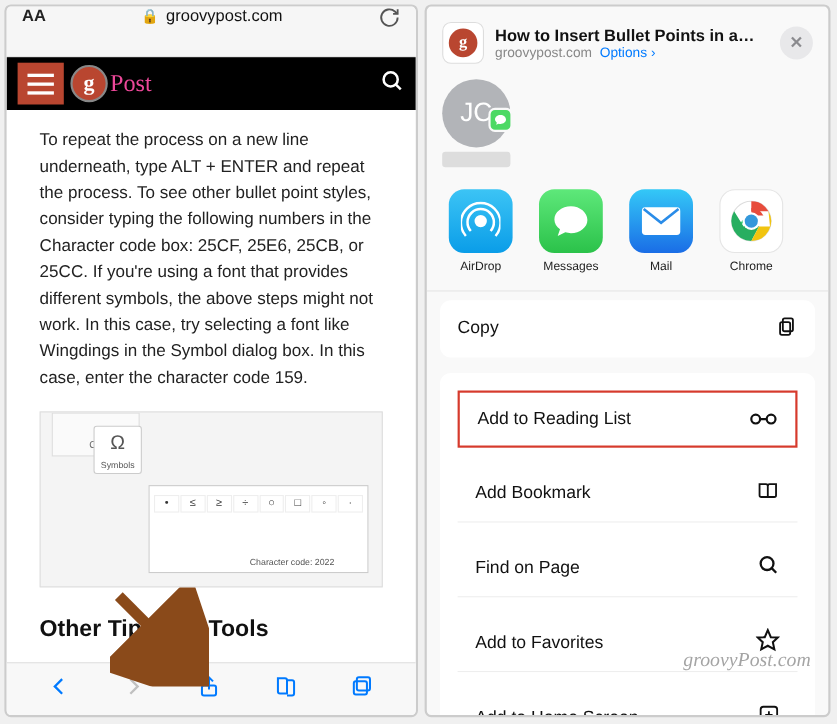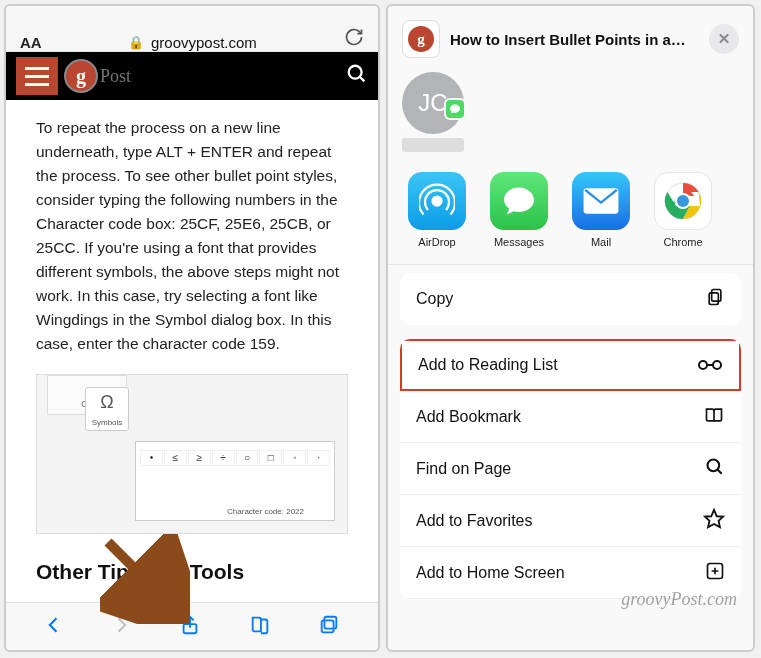--- a/index.html
+++ b/index.html
@@ -3,32 +3,32 @@
 <meta charset="utf-8">
 <style>
 * { margin: 0; padding: 0; box-sizing: border-box; }
 body { font-family: -apple-system, Helvetica, Arial, sans-serif; background: #f0f0f0; width: 761px; height: 658px; overflow: hidden; position: relative; }
 .container { display: flex; gap: 6px; padding: 4px; }
 .pane { background: #fff; border: 2px solid #ccc; border-radius: 6px; height: 648px; position: relative; overflow: hidden; }
 .left { width: 376px; display: flex; flex-direction: column; }
 .right { width: 369px; background: #f9f9f9; display: flex; flex-direction: column; }
 
 
-.url-bar { height: 46px; background: #f6f6f6; display: flex; align-items: flex-end; padding: 0 14px; gap: 8px; border-bottom: 1px solid #e5e5e5; }
+.url-bar { height: 46px; background: #f6f6f6; display: flex; align-items: flex-start; padding: 0 14px; gap: 8px; border-bottom: 1px solid #e5e5e5; }
 .aa { font-weight: 600; font-size: 15px; color: #222; }
 .url-center { flex: 1; display: flex; align-items: center; justify-content: center; gap: 6px; color: #111; font-size: 15px; }
 .lock { font-size: 13px; }
 .refresh { color: #555; }
 
 .site-header { height: 48px; background: #000; display: flex; align-items: center; padding: 0 10px; justify-content: space-between; }
 .burger { width: 42px; height: 38px; background: #b94630; display: flex; flex-direction: column; justify-content: center; align-items: center; gap: 5px; }
 .burger span { width: 24px; height: 3px; background: #fff; }
 .logo { display: flex; align-items: center; gap: 2px; margin-left: 6px; }
 .logo-g { width: 34px; height: 34px; border-radius: 50%; background: #b94630; color: #fff; display: flex; align-items: center; justify-content: center; font-size: 20px; font-weight: bold; font-family: serif; border: 2px solid #888; }
-.logo-text { color: #737373; font-size: 18px; font-family: serif; text-align: center; }
+.logo-text { color: #ec4899; font-size: 22px; font-family: serif; text-align: center; }
 .site-search { color: #fff; margin-left: auto; }
 
 .article { padding: 16px 30px; font-size: 15.5px; line-height: 1.55; color: #222; flex: 1; overflow: hidden; }
 .article p { margin-bottom: 18px; }
 .article-img { width: 100%; height: 160px; background: #f4f4f4; border: 1px solid #ddd; margin-bottom: 22px; position: relative; }
 .ribbon { position: absolute; top: 0; left: 10px; width: 80px; height: 40px; background: #fafafa; border: 1px solid #ddd; font-size: 9px; color: #666; display: flex; align-items: flex-end; justify-content: center; padding-bottom: 2px; }
 .symbol-box { position: absolute; top: 12px; left: 48px; width: 44px; height: 44px; background: #fff; border: 1px solid #ccc; border-radius: 3px; display: flex; flex-direction: column; align-items: center; justify-content: center; font-size: 8px; color: #555; }
 .symbol-box .omega { font-size: 18px; color: #555; }
 .char-panel { position: absolute; right: 12px; bottom: 12px; width: 200px; height: 80px; background: #fff; border: 1px solid #ccc; font-size: 8px; color: #555; padding: 4px; }
 .char-grid { display: grid; grid-template-columns: repeat(8, 1fr); gap: 1px; margin-top: 4px; }
@@ -65,21 +65,21 @@
 .messages { background: linear-gradient(#5ee87a, #2bc24a); }
 .mail { background: linear-gradient(#34c8f7, #1a6de6); }
 .chrome { background: #fff; border: 1px solid #e5e5e5; }
 
 .action-list { padding: 8px 12px 0 12px; }
 .action { background: #fff; border-radius: 10px; height: 52px; display: flex; align-items: center; justify-content: space-between; padding: 0 16px; font-size: 16px; color: #111; margin-bottom: 1px; border-bottom: 1px solid #eee; text-align: center; }
 .action:first-child { margin-bottom: 14px; border: none; }
 .action.highlight { border: 2.5px solid #d63a2c; margin-bottom: 0; border-bottom: 2.5px solid #d63a2c; }
 .action .ic { color: #111; }
 .group { background: #fff; border-radius: 10px; overflow: hidden; }
-.group .action { border-radius: 0; margin: 0; }
+.group .action { border-radius: 0; margin: 16px; }
 
 .watermark { position: absolute; right: 16px; bottom: 40px; font-family: serif; font-size: 18px; color: rgba(90,90,90,0.55); font-style: italic; pointer-events: none; }
 </style>
 </head>
 <body>
 
 <div class="container">
 
   <div class="pane left">
     <div class="url-bar">
@@ -173,20 +173,23 @@
     </div>
   </div>
 
   <div class="pane right">
     <div class="share-header">
       <div class="thumb">
           <div class="thumb-g">g</div>
         </div>
       <div class="share-title-wrap">
         <div class="share-title">How to Insert Bullet Points in a…</div>
+        <div class="share-sub">
+          <span>groovypost.com</span>&nbsp;&nbsp;<span class="opt"><span>Options</span> ›</span>
+        </div>
       </div>
       <div class="close">✕</div>
     </div>
 
     <div class="contact-row">
       <div>
         <div class="avatar-wrap">
           <div class="avatar">JC</div>
           <div class="avatar-badge">
             <svg width="12" height="12" viewBox="0 0 24 24" fill="#fff">

